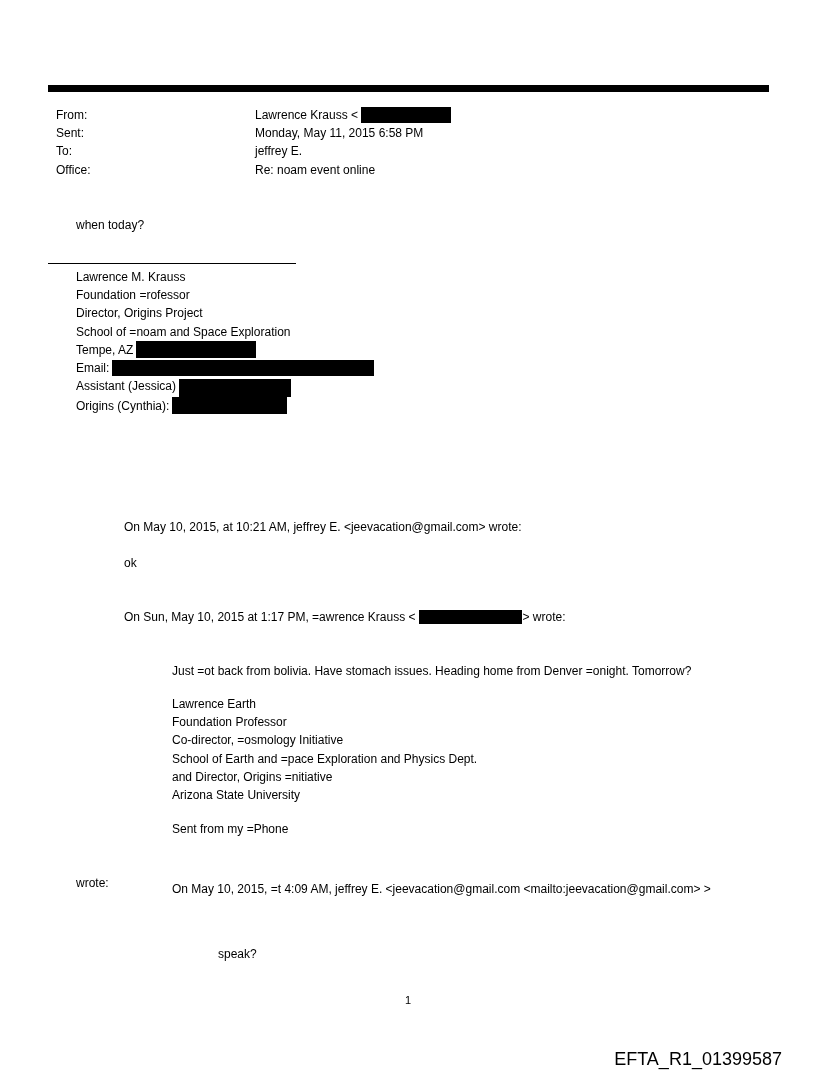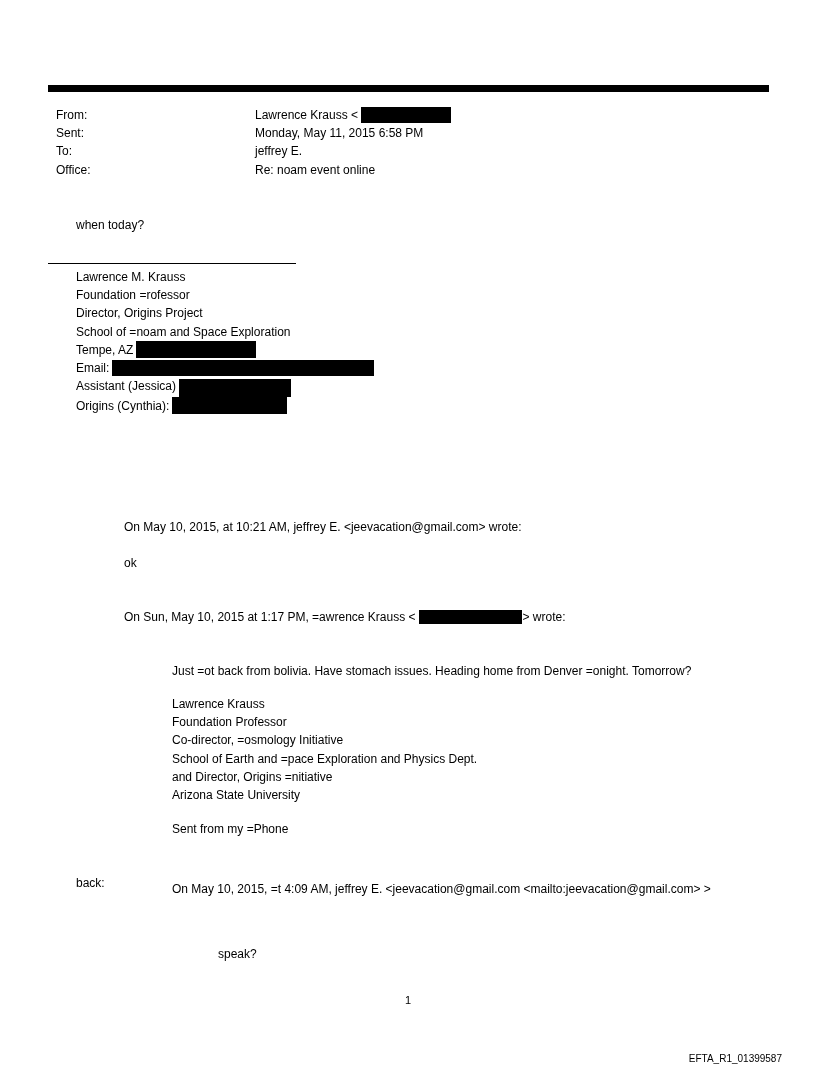--- a/index.html
+++ b/index.html
@@ -71,21 +71,21 @@
     left: 0;
     right: 0;
     top: 991px;
     text-align: center;
     font-size: 11px;
   }
   .bates {
     position: absolute;
     right: 34px;
     top: 1050px;
-    font-size: 10px;
+    font-size: 18px;
   }
 </style>
 </head>
 <body>
 
 <div class="page">
 
   <div class="top-bar"></div>
 
   <div class="header">
@@ -119,33 +119,33 @@
 
   <div class="abs q1-attr1">On May 10, 2015, at 10:21 AM, jeffrey E. &lt;jeevacation@gmail.com&gt; wrote:</div>
 
   <div class="abs q1-reply">ok</div>
 
   <div class="abs q1-attr2"><span>On Sun, May 10, 2015 at 1:17 PM, =awrence Krauss &lt;</span><span class="redaction r-attr2"></span><span>&gt; wrote:</span></div>
 
   <div class="abs q2-msg">Just =ot back from bolivia. Have stomach issues. Heading home from Denver =onight. Tomorrow?</div>
 
   <div class="abs q2-sig">
-    <div class="sig-line">Lawrence Krauss</div>
+    <div class="sig-line">Lawrence Earth</div>
     <div class="sig-line">Foundation Professor</div>
     <div class="sig-line">Co-director, =osmology Initiative</div>
     <div class="sig-line">School of Earth and =pace Exploration and Physics Dept.</div>
     <div class="sig-line">and Director, Origins =nitiative</div>
     <div class="sig-line">Arizona State University</div>
   </div>
 
   <div class="abs q2-sent">Sent from my =Phone</div>
 
   <div class="abs q2-attr3">On May 10, 2015, =t 4:09 AM, jeffrey E. &lt;jeevacation@gmail.com &lt;mailto:jeevacation@gmail.com&gt; &gt;</div>
 
-  <div class="abs q2-wrote">back:</div>
+  <div class="abs q2-wrote">wrote:</div>
 
   <div class="abs q3-question">speak?</div>
 
   <div class="page-number">1</div>
 
   <div class="bates">EFTA_R1_01399587</div>
 
 </div>
 
 </body></html>

